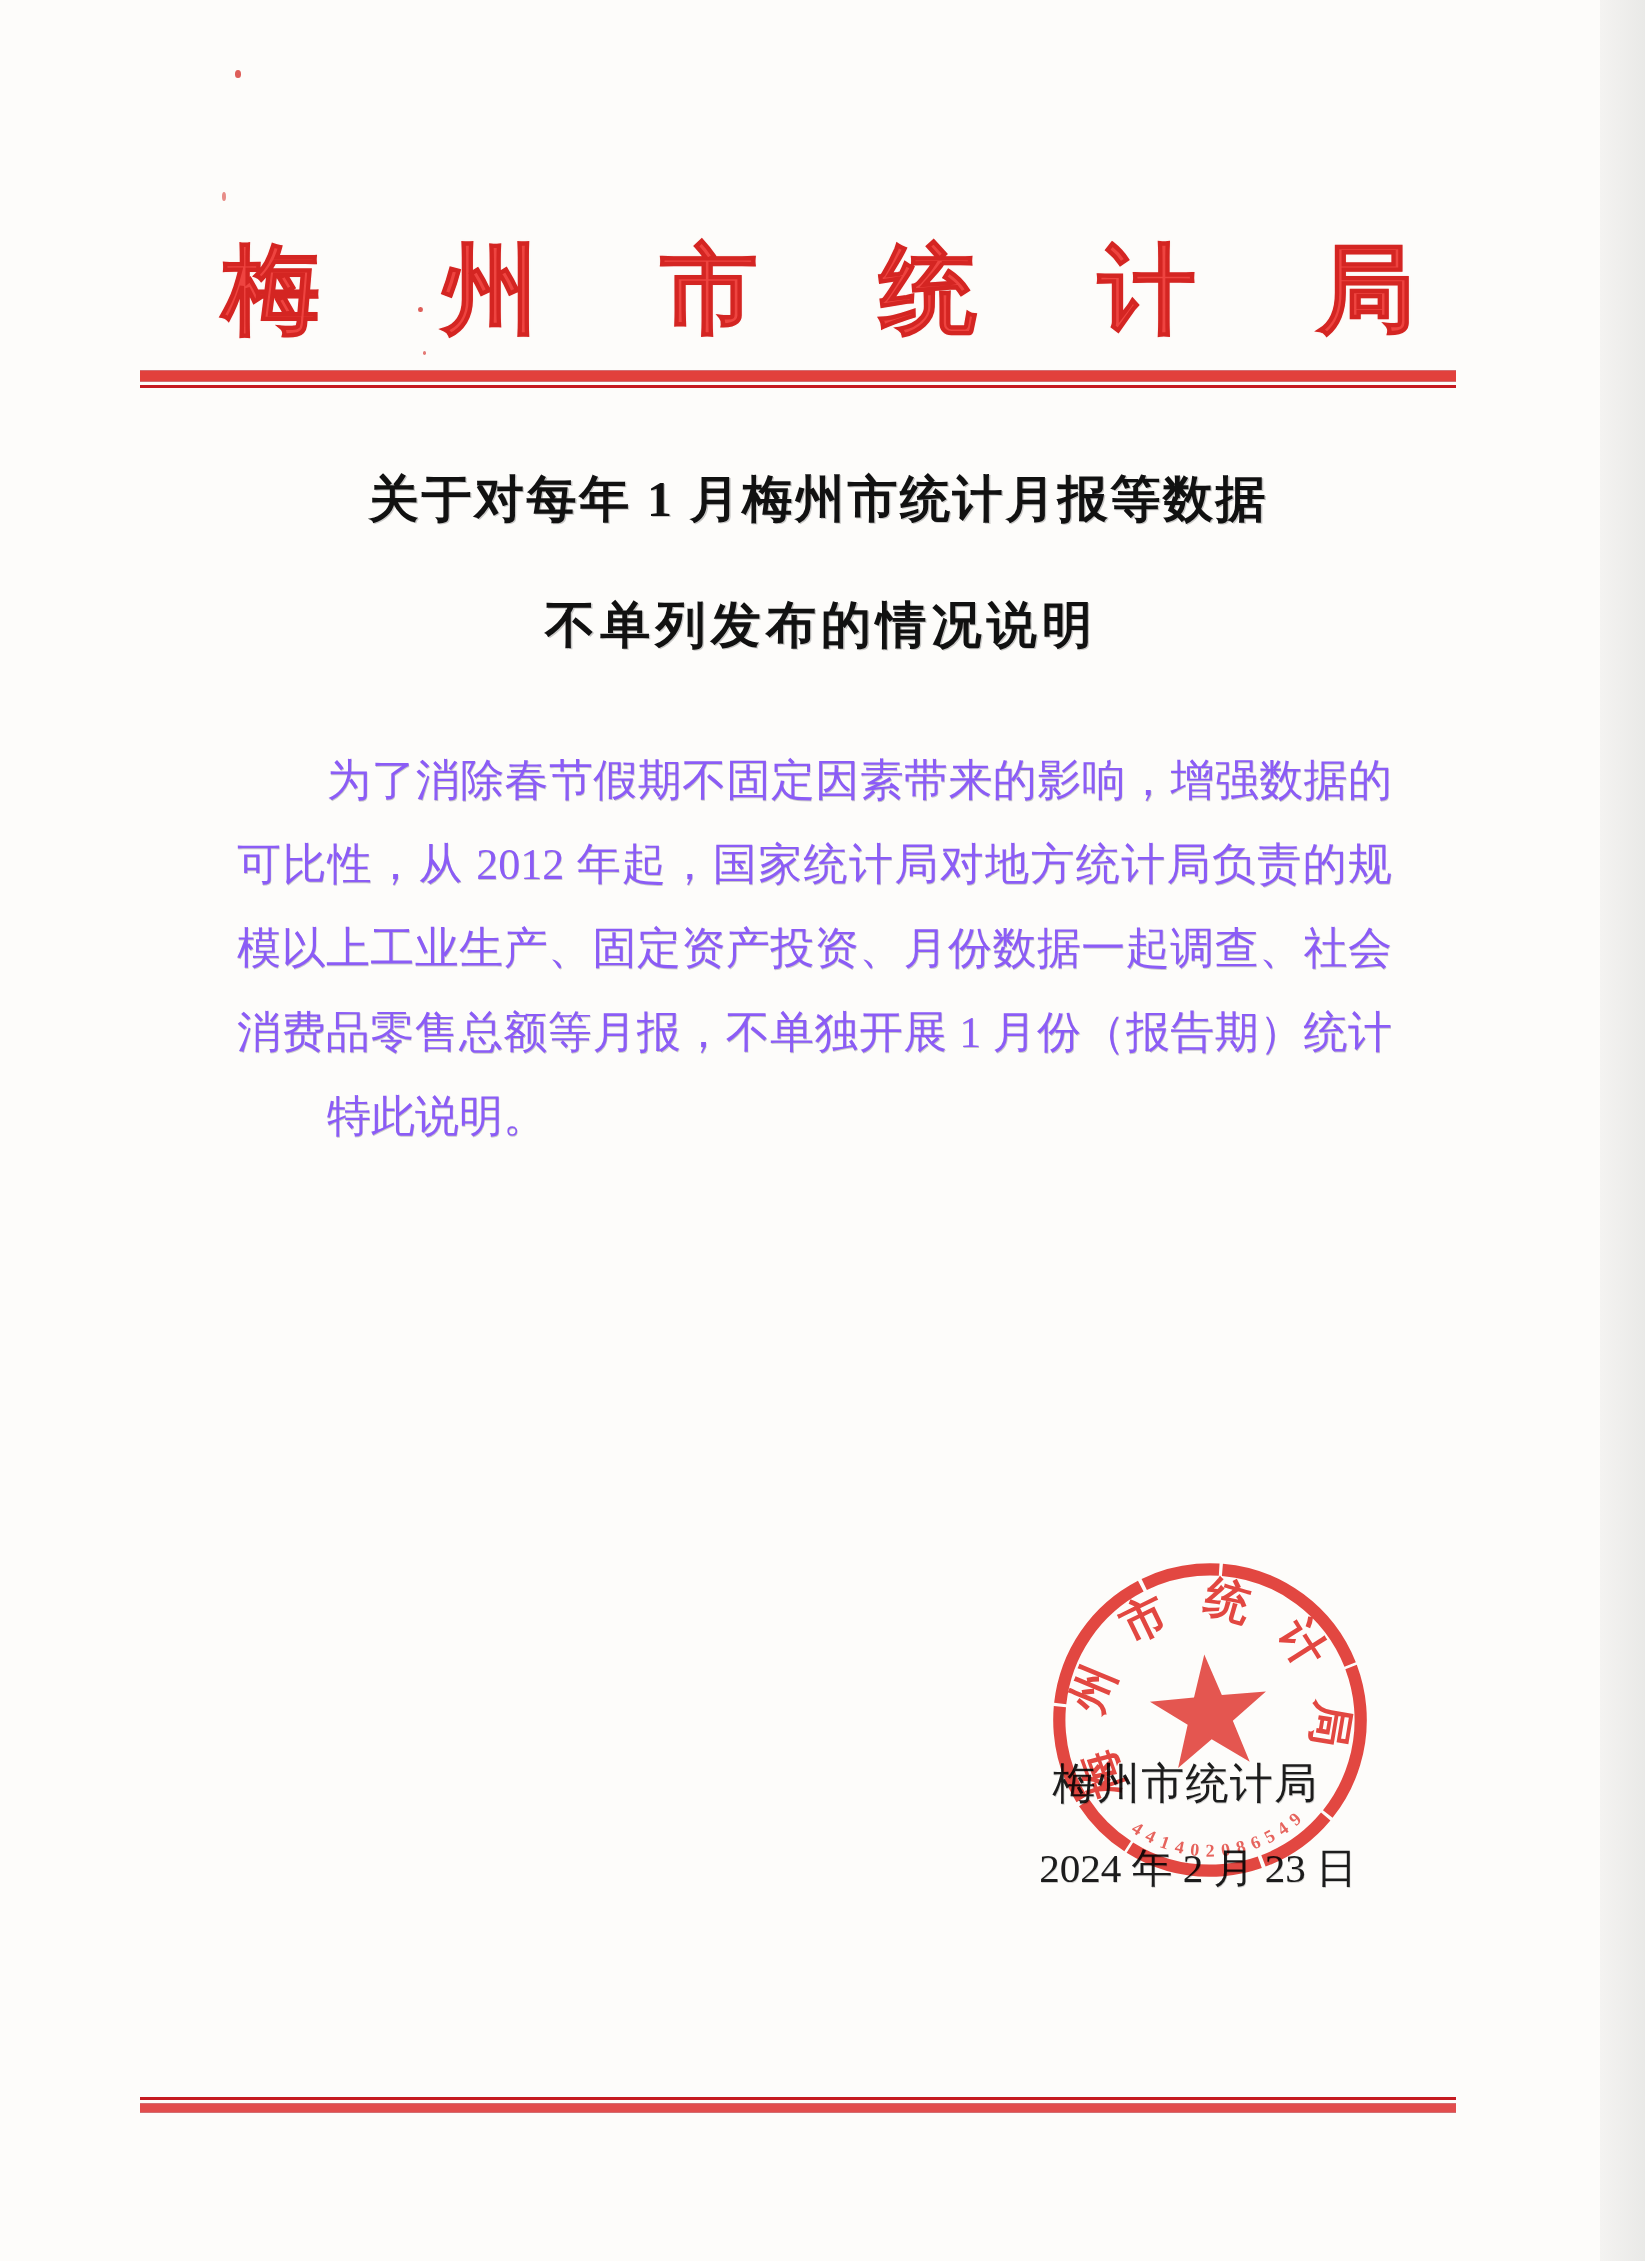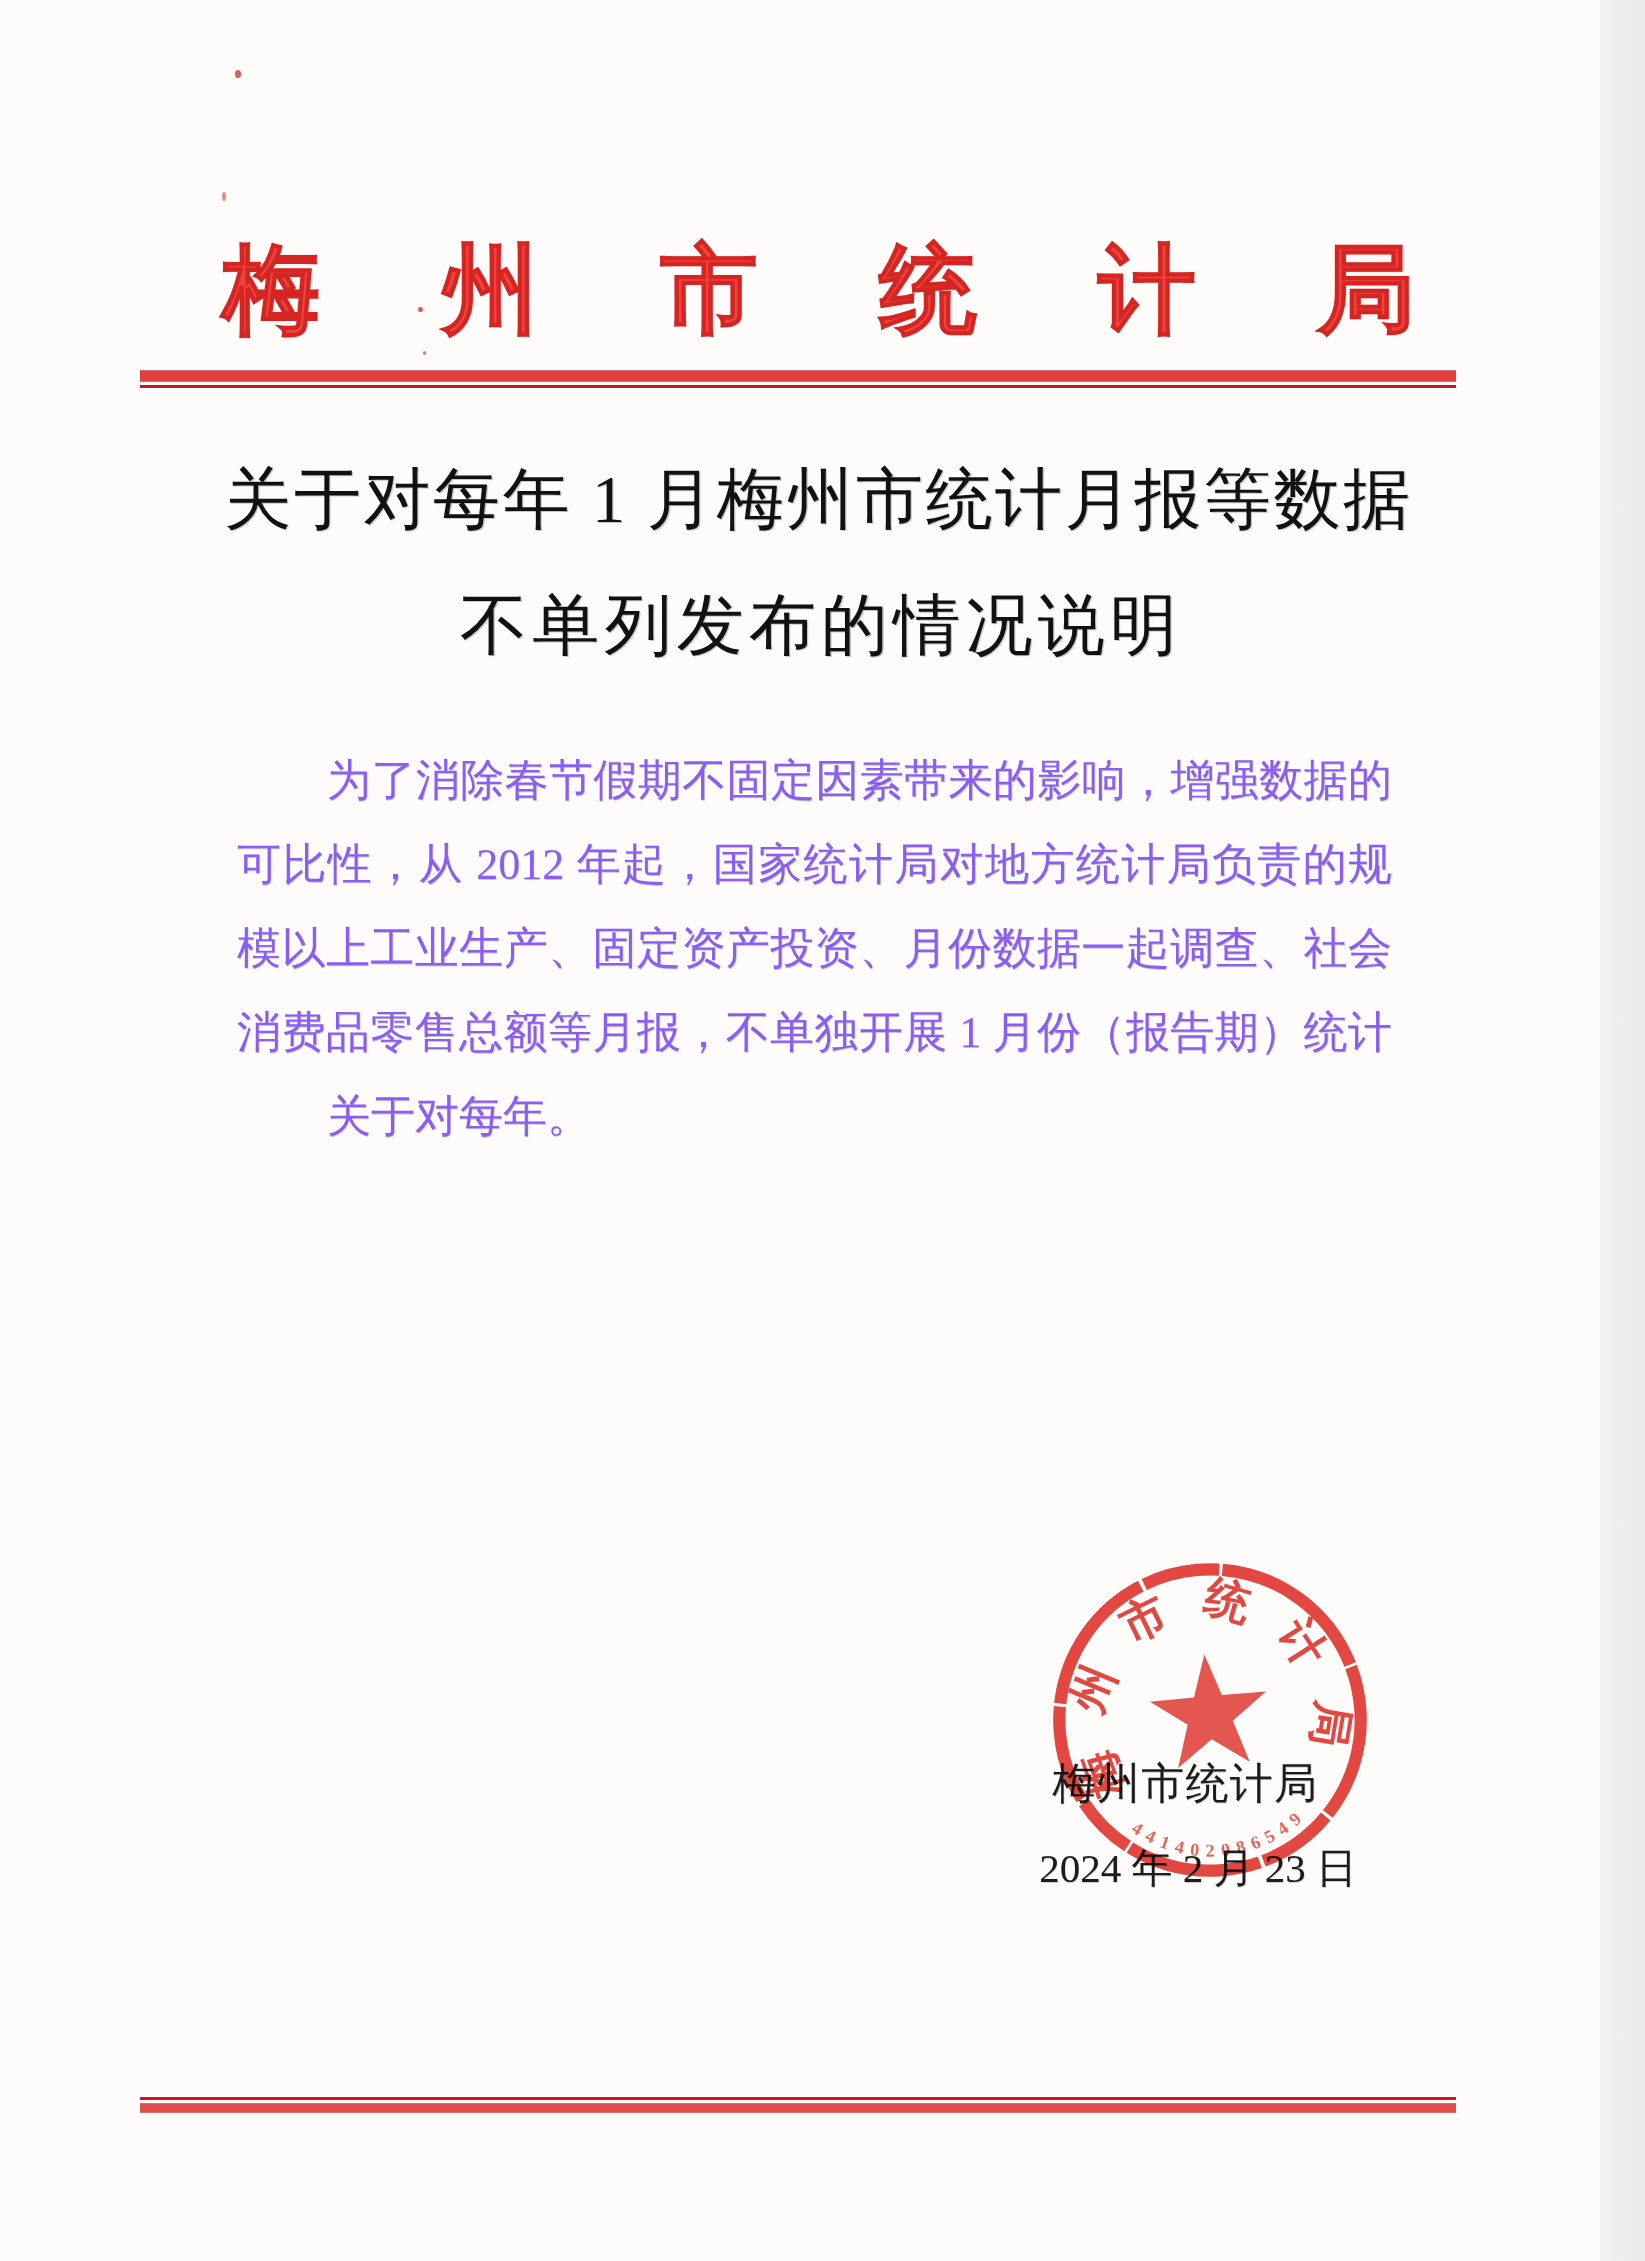--- a/index.html
+++ b/index.html
@@ -28,22 +28,22 @@
     white-space:nowrap;
   }
   .rule{position:absolute;left:140px;width:1316px;}
   .rule-top-thick{top:371px;height:9.7px;background:#e2403c;box-shadow:0 0.6px 0 #b8121a,0 -0.6px 0 #b8121a;}
   .rule-top-thin{top:385px;height:3.2px;background:#c51a20;}
   .rule-bottom-thin{top:2097px;height:2.6px;background:#c51a20;}
   .rule-bottom-thick{top:2104px;height:8.4px;background:#e24d4d;box-shadow:0 0.6px 0 #b8121a,0 -0.6px 0 #b8121a;}
   
   .doc-title{
     position:absolute;top:463px;left:0;width:1637px;
-    text-align:center;color:#111;font-weight:normal;
-    font-size:67px;line-height:72px;
+    text-align:center;color:#111;font-weight:bold;
+    font-size:50px;line-height:72px;
     text-shadow:1.3px 1.3px 0 rgba(20,20,20,.22);
     white-space:nowrap;
   }
   .doc-title .t1{letter-spacing:2.6px;}
   .doc-title .t2{margin-top:54px;letter-spacing:5.2px;text-indent:5.2px;}
   
   .body-text{
     position:absolute;top:739px;left:237px;width:1155px;
     font-size:44px;line-height:84px;color:#8b5cf6;
     text-shadow:0.6px 0.6px 0 rgba(25,25,25,.22);
@@ -100,21 +100,21 @@
   <div class="doc-title">
     <div class="t1">关于对每年 1 月梅州市统计月报等数据</div>
     <div class="t2">不单列发布的情况说明</div>
   </div>
 
   <div class="body-text">
     <div class="line indent">为了消除春节假期不固定因素带来的影响，增强数据的</div>
     <div class="line">可比性，从 2012 年起，国家统计局对地方统计局负责的规</div>
     <div class="line">模以上工业生产、固定资产投资、月份数据一起调查、社会</div>
     <div class="line">消费品零售总额等月报，不单独开展 1 月份（报告期）统计</div>
-    <div class="line short indent">关于对每年。</div>
+    <div class="line short indent">特此说明。</div>
   </div>
 
   <div class="sign-org">梅州市统计局</div>
   <div class="sign-date">2024 年 2 月 23 日</div>
 
   <svg class="seal" viewBox="0 0 500 500">
     <circle cx="250" cy="250" r="234" fill="none" stroke="#e23a33" stroke-width="19" stroke-dasharray="178 5 120 6 210 4 96 7 150 5 230 6 120 5 260 4"></circle>
     <polygon fill="#e23a33" fill-opacity="0.92" points="250,148 271.7,213.1 340.4,213.6 285.2,254.4 305.8,319.9 250,280 194.2,319.9 214.8,254.4 159.6,213.6 228.3,213.1"></polygon>
     <path id="sealTextArc" d="M 106.9 326 A 162 162 0 1 1 393.1 326" fill="none"></path>
     <text font-size="70" letter-spacing="48">

